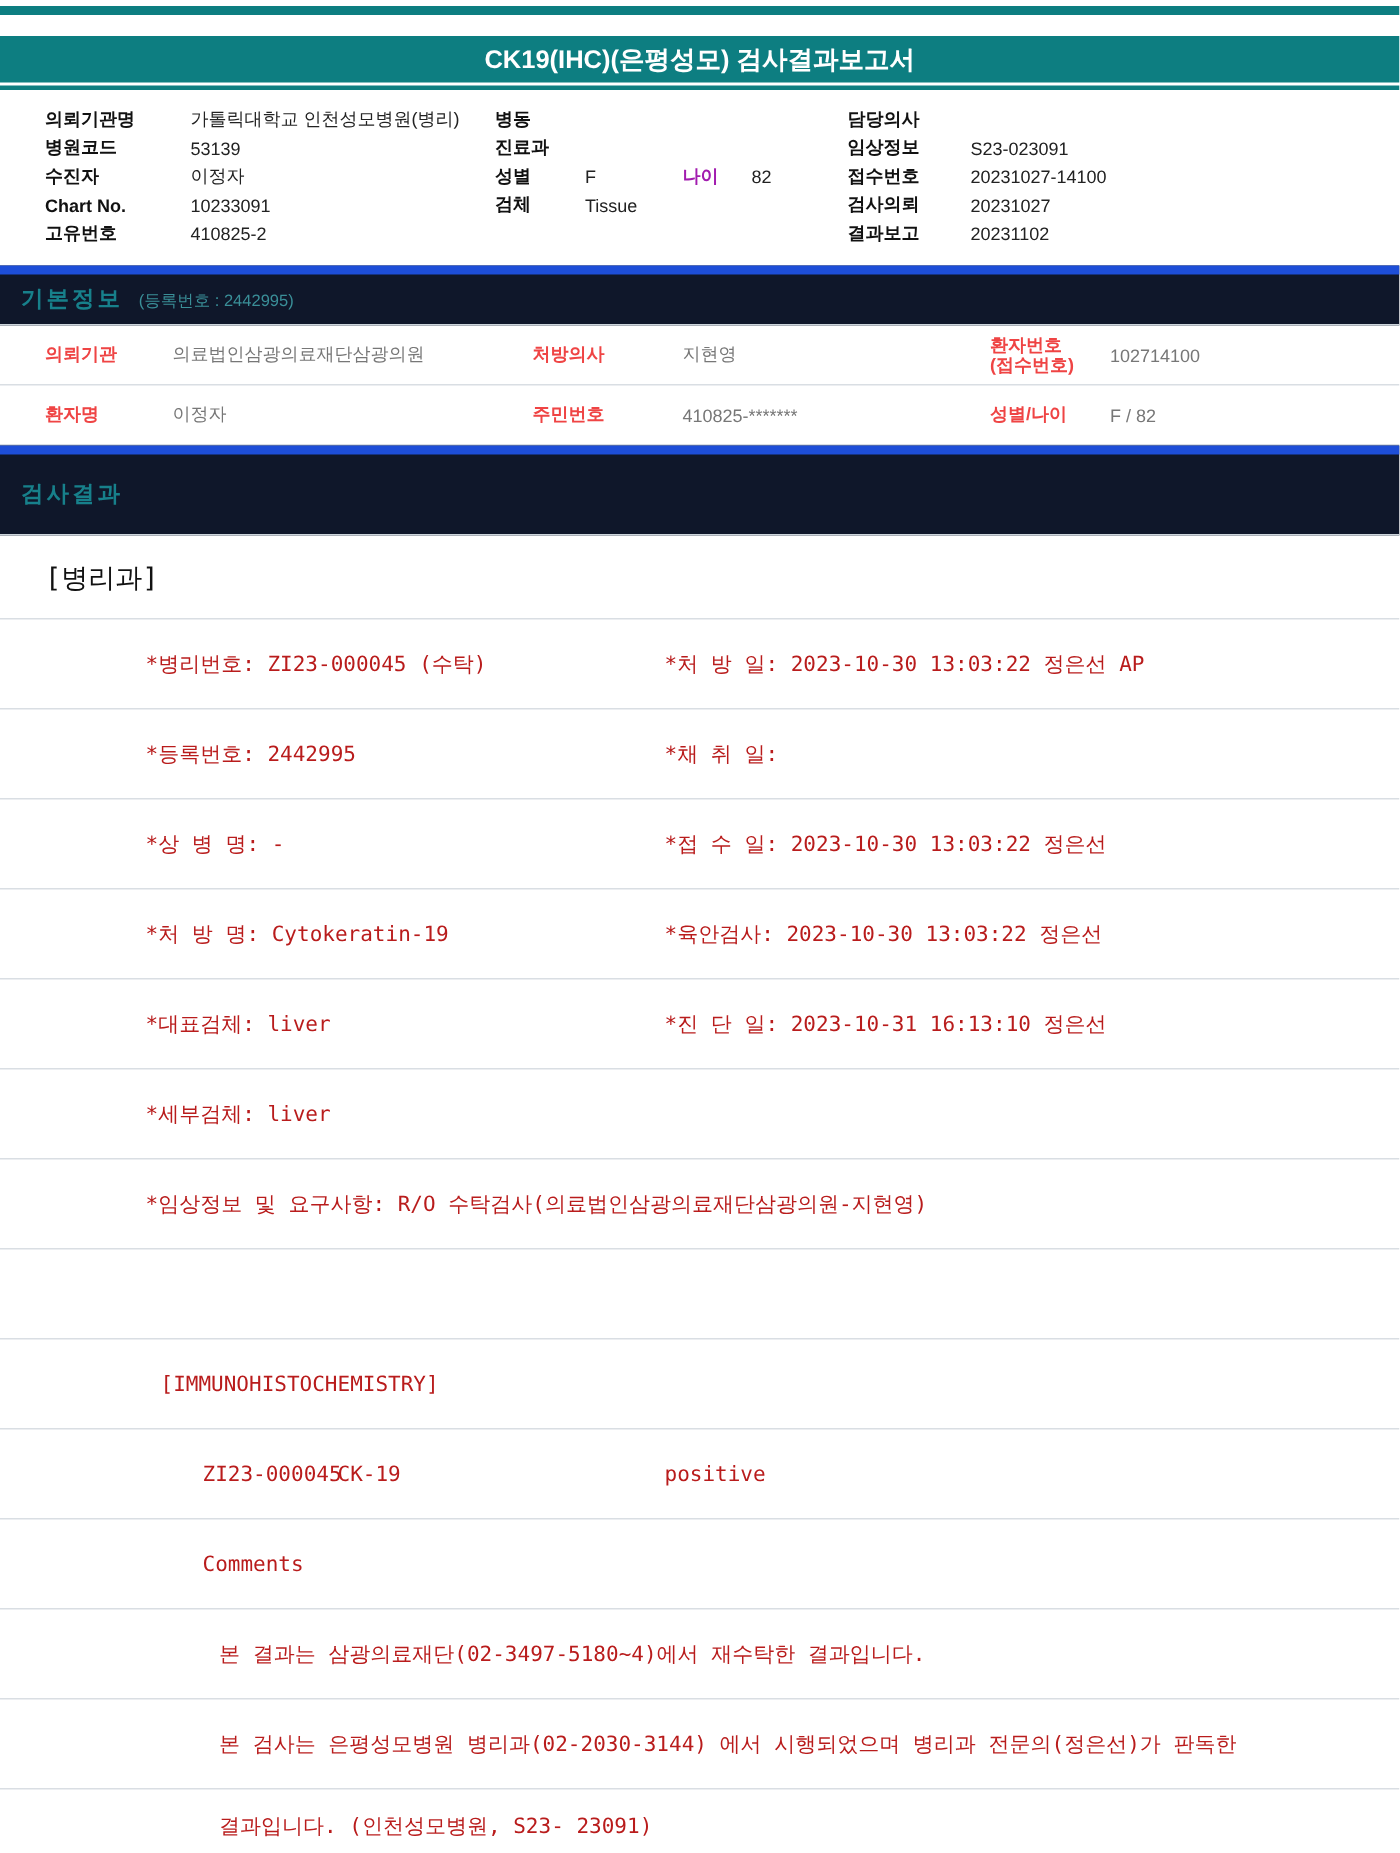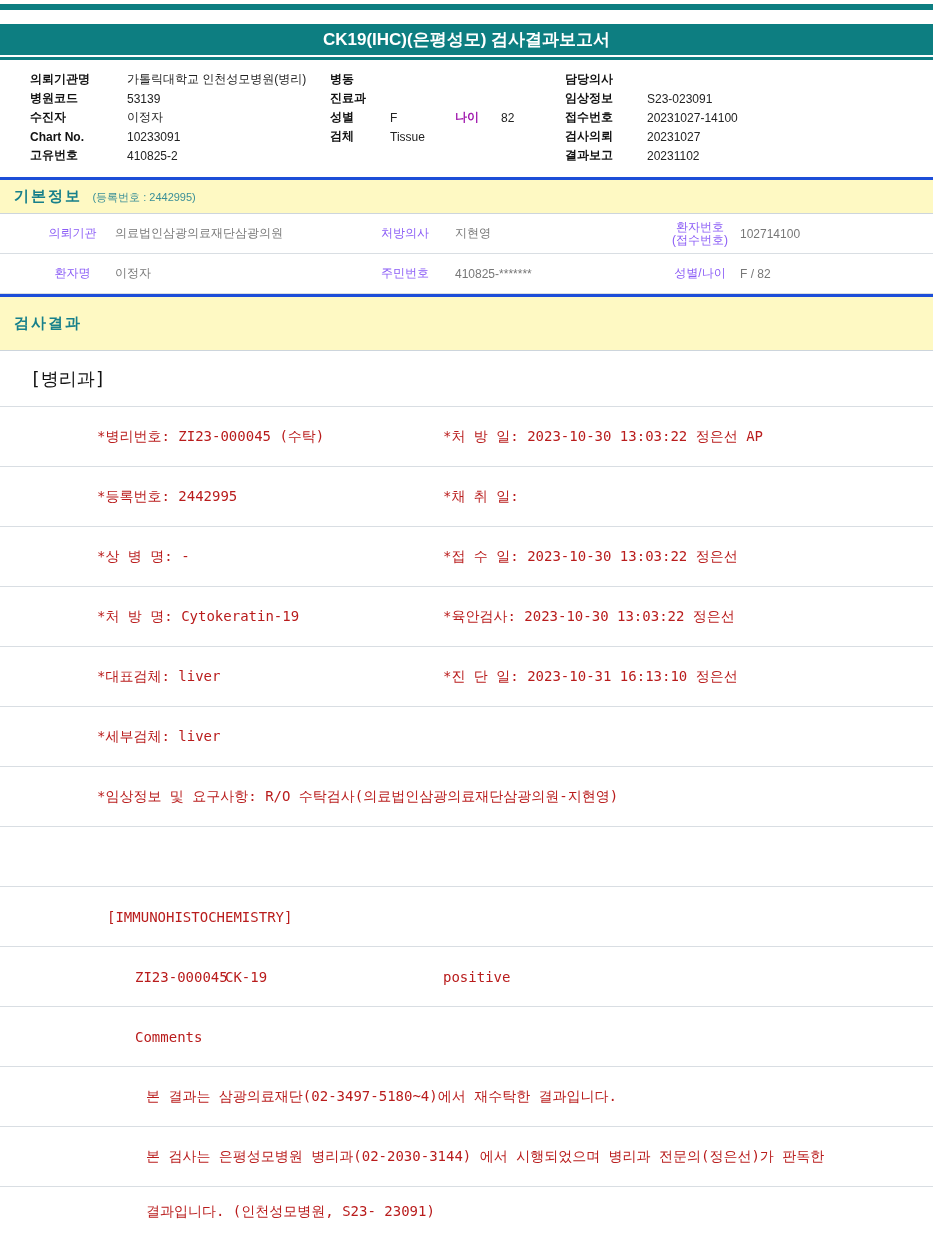--- a/index.html
+++ b/index.html
@@ -21,35 +21,35 @@
   .hdr { display:flex; padding:10px 20px 12px 30px; }
   .hcol1 { width:300px; } .hcol2 { width:235px; } .hcol3 { flex:1; }
   .hrow { display:flex; height:19px; font-size:12px; align-items:center; }
   .hlabel { font-weight:bold; color:#111; }
   .hcol1 .hlabel { width:97px; } .hcol2 .hlabel { width:60px; } .hcol3 .hlabel { width:82px; }
   .hvalue { color:#222; white-space:nowrap; }
   .sex-val { width:65px; } .age-label { width:46px; font-weight:bold; color:#a21caf; }
 
   
   .band {
-    background:#fef9c3;
-    border-top:3px solid #1d4ed8;
+    background:#0f172a;
+    border-top:6px solid #1d4ed8;
     border-bottom:1px solid #cdd5dc;
     padding:7px 14px;
   }
   .band2 { padding:17px 14px; }
   .band-title { color:#17808b; font-weight:bold; font-size:15px; letter-spacing:2px; }
   .band-sub { color:#3a8f98; font-size:11px; letter-spacing:0; margin-left:6px; font-weight:normal; }
 
   
   .brow {
     display:flex; align-items:center; height:39px;
     border-bottom:1px solid #d9dee3; font-size:12px; padding-left:30px;
   }
-  .bl { font-weight:normal; color:#8b5cf6;text-align:center; }
+  .bl { font-weight:bold; color:#ef4444; }
   .bv { color:#777; }
   .w-l1{width:85px;} .w-v1{width:240px;} .w-l2{width:100px;} .w-v2{width:205px;} .w-l3{width:80px;} .w-v3{flex:1;}
   .two-line { line-height:13px; }
   .two-line span { display:block; }
 
   
   .dept-row {
     height:55px; border-bottom:1px solid #d9dee3; display:flex; align-items:center;
     padding-left:30px; font-size:18px; font-family:"DejaVu Sans Mono", monospace; color:#111;
   }

